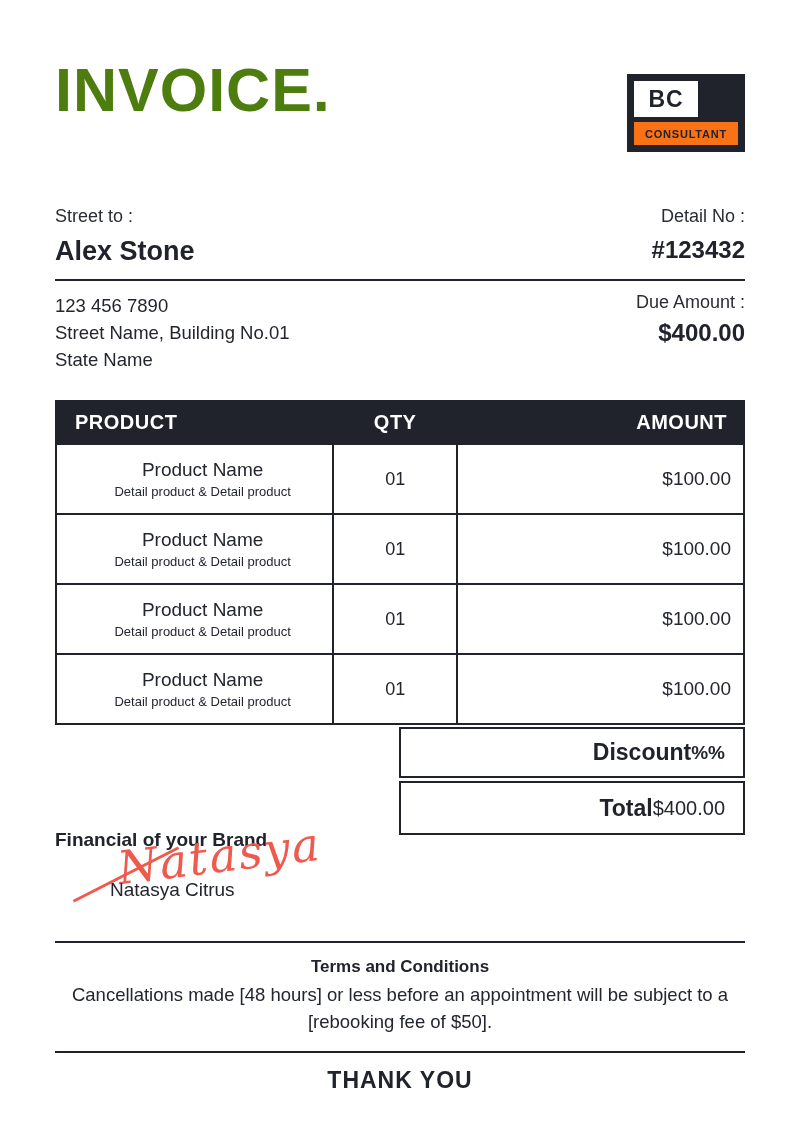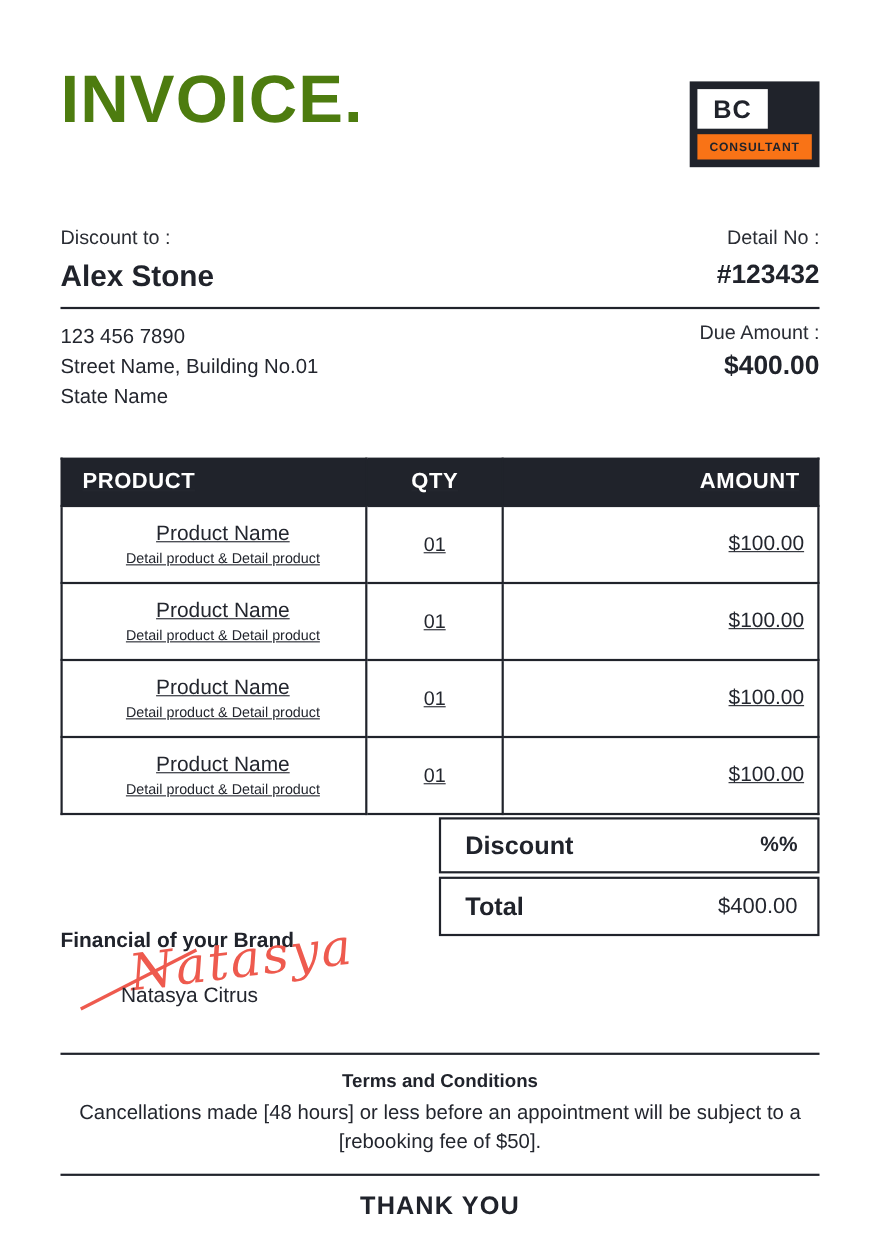--- a/index.html
+++ b/index.html
@@ -88,22 +88,21 @@
     align-items: flex-start;
     margin-top: 11px;
   }
   .addr-line { font-size: 18.5px; line-height: 27px; color: #23262e; }
   .due-amount { font-size: 24px; font-weight: 700; color: #20232b; margin-top: 6px; }
 
   
   table.items {
     width: 100%;
     border-collapse: collapse;
-    margin-top: 43px;
-    text-decoration: underline;
+    margin-top: 27px;
   }
   table.items th, table.items td { border: 2px solid #20232b; }
   table.items th {
     background: #20232b;
     color: #ffffff;
     font-size: 20px;
     font-weight: 700;
     letter-spacing: 0.5px;
     height: 43px;
   }
@@ -120,21 +119,21 @@
   td.c-qty { text-align: center; font-size: 18px; }
   td.c-amount { text-align: right; padding-right: 12px; font-size: 19px; }
 
   
   .summary { width: 346px; margin-left: auto; margin-top: 2px; }
   .summary-row {
     border: 2px solid #20232b;
     height: 51px;
     display: flex;
     align-items: center;
-    justify-content: space-between;
+    justify-content: flex-end;
     padding: 0 18px 0 22px;
     background: #ffffff;
   }
   .summary-row + .summary-row { margin-top: 3px; height: 54px; }
   .summary-label { font-size: 23px; font-weight: 700; color: #20232b; }
   .summary-value { font-size: 19px; font-weight: 600; color: #23262e; }
   .summary-value.total { font-size: 20px; font-weight: 400; }
 
   
   .sig { position: relative; height: 100px; margin-top: -6px; }
@@ -192,21 +191,21 @@
       <div class="logo">
         <div class="logo-top">
           <div class="logo-bc">BC</div>
         </div>
         <div class="logo-bottom">CONSULTANT</div>
       </div>
     </div>
 
     <div class="meta-row">
       <div>
-        <div class="label-sm">Discount to :</div>
+        <div class="label-sm">Street to :</div>
         <div class="bill-name">Alex Stone</div>
       </div>
       <div class="meta-right">
         <div class="label-sm">Detail No :</div>
         <div class="invoice-no">#123432</div>
       </div>
     </div>
 
     <hr class="rule">
 

